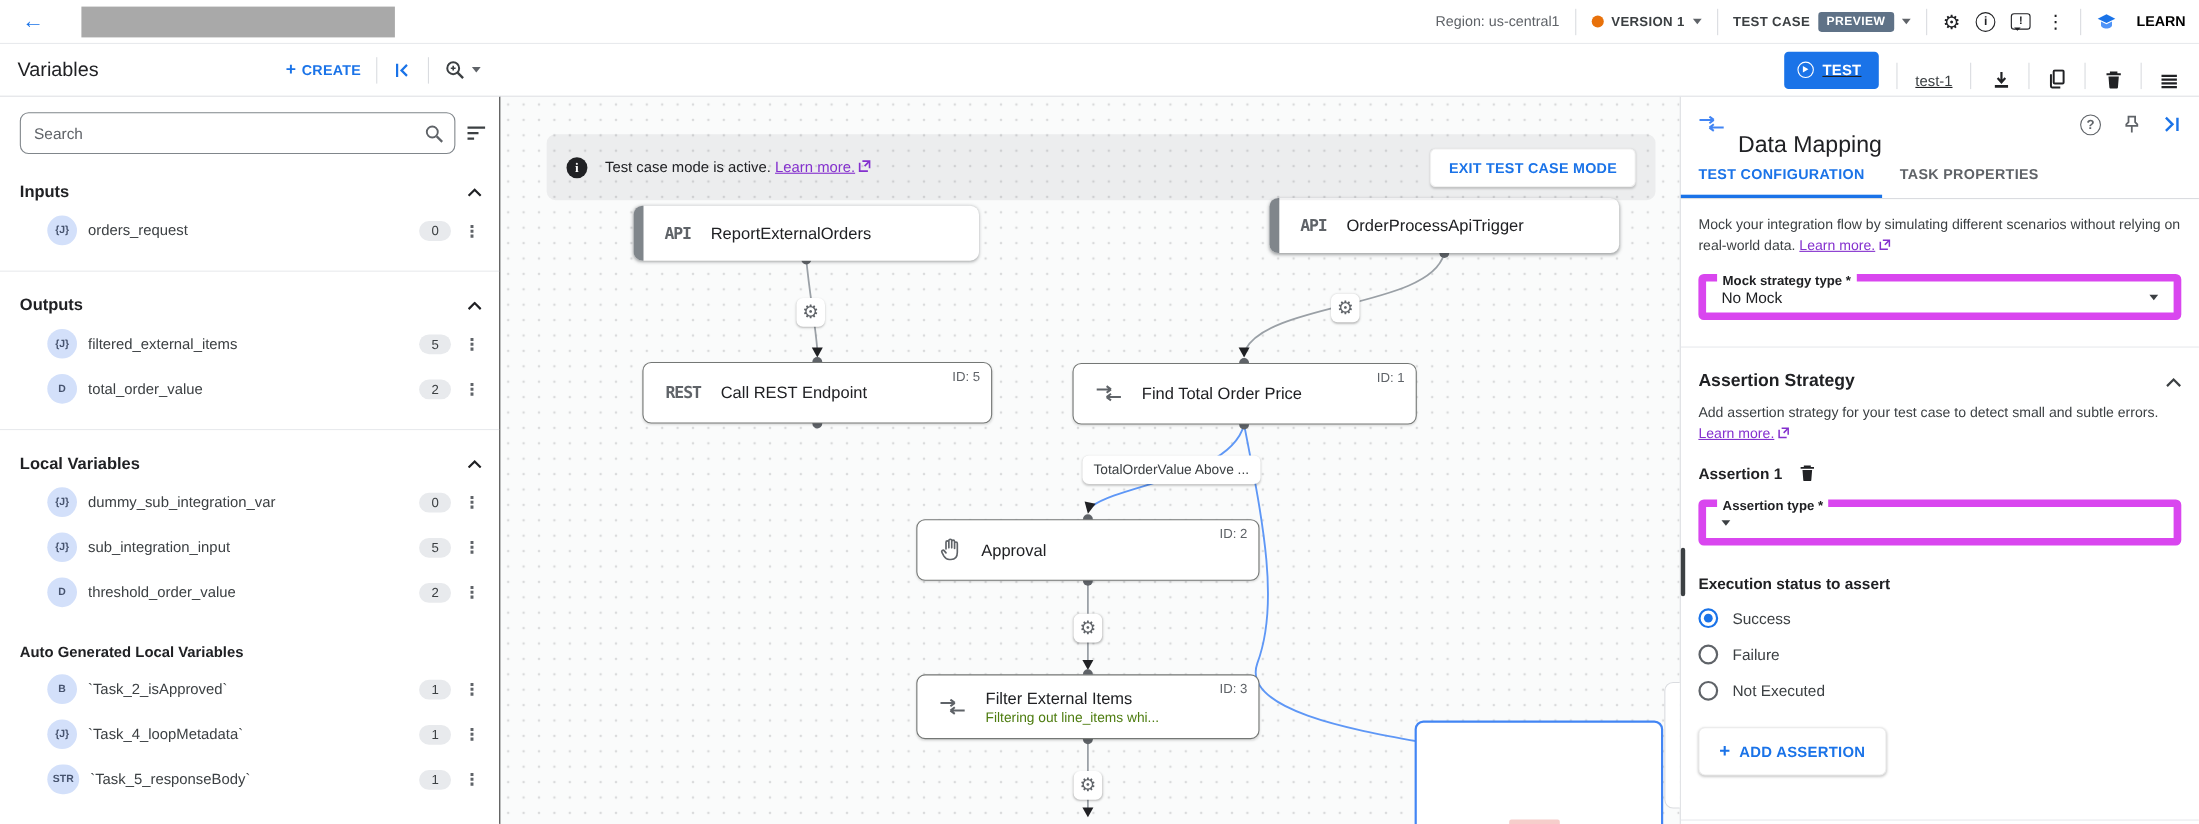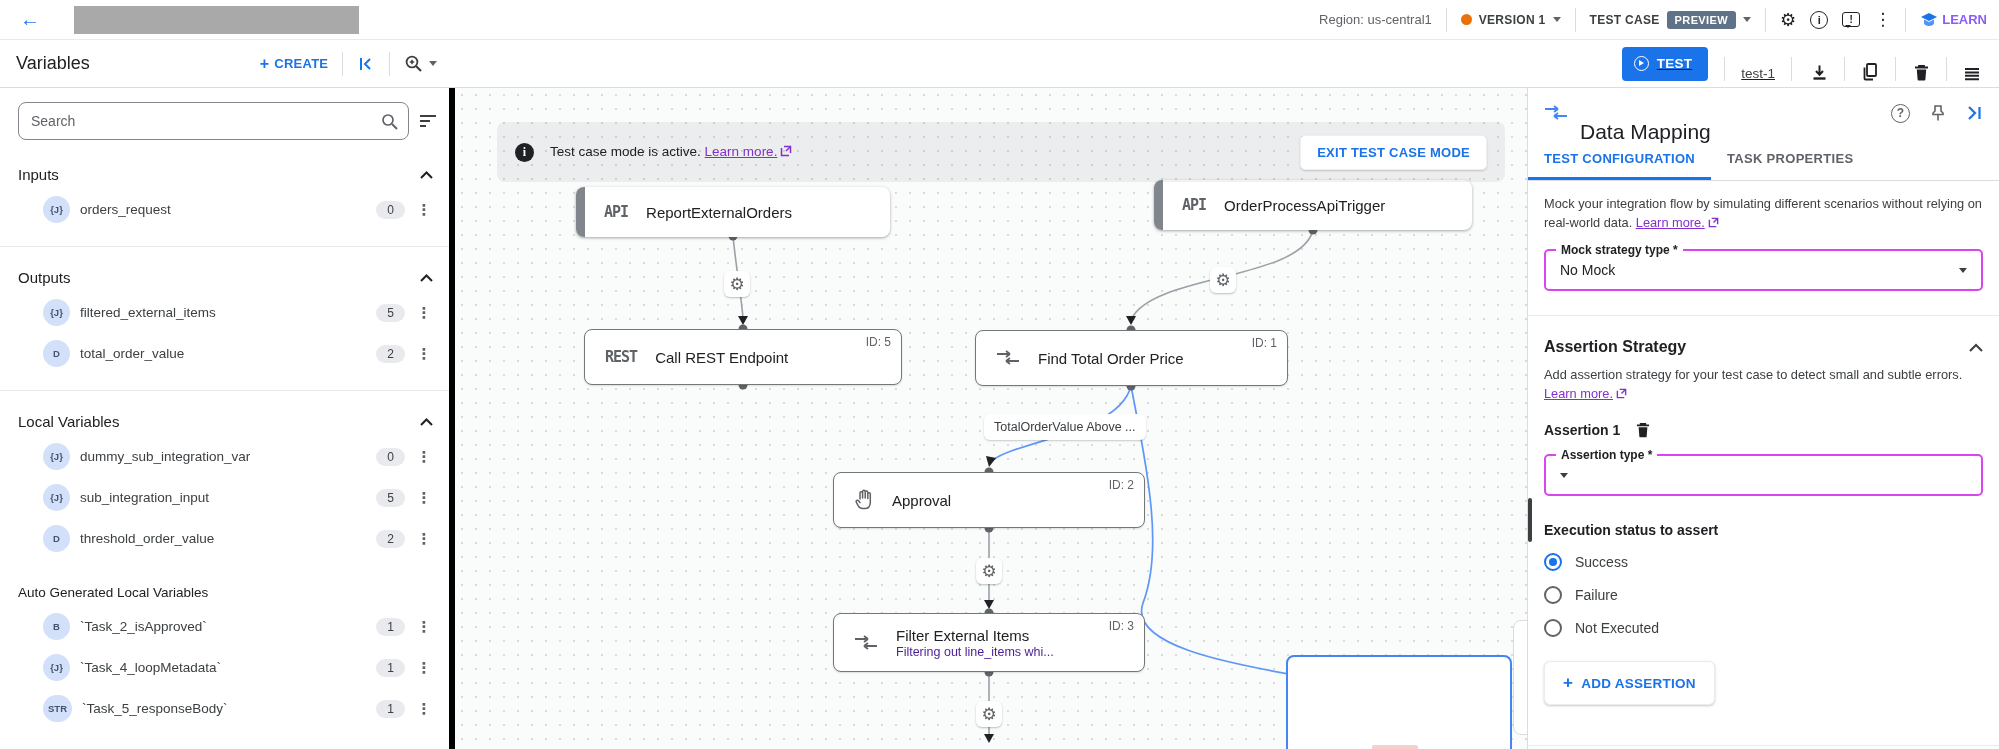--- a/index.html
+++ b/index.html
@@ -14,49 +14,49 @@
   .hdr-txt { font-size:13px; color:#5f6368; }
   .vsep { width:1px; height:24px; background:#dadce0; }
   .chipline { display:flex; align-items:center; gap:7px; font-size:12px; font-weight:bold; color:#3c4043; letter-spacing:.3px; }
   .dot-orange { width:11px; height:11px; border-radius:50%; background:#e8710a; }
   .caret { width:0; height:0; border-left:4.5px solid transparent; border-right:4.5px solid transparent; border-top:5px solid #5f6368; display:inline-block; }
   .preview-badge { background:#5f7287; color:#fff; font-size:11px; font-weight:bold; padding:3px 8px; border-radius:3px; letter-spacing:.4px; }
   .hicon { font-size:18px; color:#202124; line-height:1; cursor:pointer; }
   .icircle { width:18px; height:18px; border:1.8px solid #202124; border-radius:50%; font-size:11px; font-weight:bold; display:flex; align-items:center; justify-content:center; cursor:pointer; }
   .fb { width:18px; height:15px; border:1.8px solid #202124; border-radius:3px; position:relative; font-size:10px; font-weight:bold; display:flex; align-items:center; justify-content:center; cursor:pointer; }
   .fb:after { content:""; position:absolute; left:2px; bottom:-5px; border:3px solid transparent; border-top-color:#202124; }
-  .learn { display:flex; align-items:center; gap:4px; color:#8b5cf6; font-weight:bold; font-size:13px; cursor:pointer; }
+  .learn { display:flex; align-items:center; gap:18px; color:#000000; font-weight:bold; font-size:13px; cursor:pointer; }
 
   
   .tb { height:48px; display:flex; align-items:center; border-bottom:1px solid #dadce0; background:#fff; padding:0 16px; }
   .tb-title { font-size:18px; color:#202124; }
   .create { color:#1a73e8; font-size:13px; font-weight:bold; display:flex; gap:5px; align-items:center; margin-left:170px; letter-spacing:.25px; cursor:pointer; }
   .plus { font-size:16px; font-weight:bold; }
   .tb .vsep { margin:0 14px; }
   .tb-right { margin-left:auto; display:flex; align-items:flex-end;text-decoration:underline; }
   .test-btn { background:#1a73e8; color:#fff; border:none; border-radius:4px; height:34px; padding:0 16px 0 12px; font-size:13.5px; font-weight:bold; display:flex; align-items:center; gap:8px; letter-spacing:.25px; cursor:pointer; }
   .play { width:15px; height:15px; border:1.8px solid #fff; border-radius:50%; position:relative; }
   .play:after { content:""; position:absolute; left:4.5px; top:3px; border:3.5px solid transparent; border-left:5.5px solid #fff; }
   .tname { font-size:13.5px; color:#3c4043; }
   .ticon { cursor:pointer; display:flex; align-items:center; justify-content:center; width:22px; }
 
   
   .main { display:flex; height:661px; }
-  .sidebar { width:455px; border-right:6px solid #000000; overflow:hidden; background:#fff; }
+  .sidebar { width:455px; border-right:1px solid #000000; overflow:hidden; background:#fff; }
   .canvas { flex:1; position:relative; background:#fafbfb; overflow:hidden;
     background-image:radial-gradient(#d9dadb 1.3px, transparent 1.4px); background-size:14px 14px; }
   .panel { width:472px; background:#fff; position:relative; font-size:13px; }
 
   
   .search-row { display:flex; align-items:center; padding:14px 12px 4px 18px; gap:10px; }
   .search-box { flex:1; height:38px; border:1px solid #80868b; border-radius:8px; display:flex; align-items:center; padding:0 10px 0 12px; }
   .search-box input { border:none; outline:none; flex:1; font-size:14px; font-family:inherit; color:#202124; }
   .search-box input::placeholder { color:#5f6368; }
   .sec-h { display:flex; align-items:center; justify-content:space-between; padding:22px 16px 6px 18px; }
-  .sec-h span { font-size:15px; font-weight:normal; color:#202124; }
+  .sec-h span { font-size:15px; font-weight:bold; color:#202124; }
   .sec-h.small span { font-size:13.5px; }
   .vrow { display:flex; align-items:center; padding:7px 16px 7px 43px; gap:10px; }
   .tchip { min-width:27px; height:27px; border-radius:14px; background:#d3e0fa; color:#46536e; font-size:9.5px; font-weight:bold; display:flex; align-items:center; justify-content:center; padding:0 5px; }
   .vname { flex:1; font-size:13.5px; color:#3c4043; white-space:nowrap; overflow:hidden; }
   .count { background:#e8eaed; border-radius:10px; font-size:12px; color:#3c4043; padding:2px 11px; }
   .kebab { color:#5f6368; font-size:15px; font-weight:bold; width:18px; text-align:center; cursor:pointer; letter-spacing:0; }
   .sdiv { height:1px; background:#e8eaed; margin:16px 0 0 0; }
 
   
   .banner { position:absolute; left:42px; top:34px; width:1008px; height:60px; background:rgba(100,105,110,.09); border-radius:8px; display:flex; align-items:center; padding:0 18px; gap:16px; z-index:6; }
@@ -64,40 +64,40 @@
   .btext { font-size:13.5px; color:#202124; }
   .plink { color:#8430ce; text-decoration:underline; cursor:pointer; }
   .extlink { display:inline-block; vertical-align:-1px; margin-left:3px; }
   .exit-btn { margin-left:auto; background:#fff; border:1px solid #f0f0f0; box-shadow:0 1px 2px rgba(0,0,0,.18); border-radius:5px; color:#1a73e8; font-weight:bold; font-size:13px; letter-spacing:.25px; padding:9px 16px; cursor:pointer; }
 
   .node { position:absolute; background:#fff; border:1px solid #747775; border-radius:8px; display:flex; align-items:center; padding:0 14px 0 20px; gap:18px; z-index:4; box-shadow:0 1px 2px rgba(0,0,0,.12); }
   .node.trigger { border:none; box-shadow:0 1px 3px rgba(60,64,67,.45); padding-left:28px; }
   .node.trigger:before { content:""; position:absolute; left:0; top:0; bottom:0; width:9px; background:#80868b; border-radius:8px 0 0 8px; }
   .nbadge { font-family:"DejaVu Sans Mono","Liberation Mono",monospace; font-weight:bold; font-size:15px; color:#5f6368; letter-spacing:-1px; }
   .ntitle { font-size:15px; font-weight:500; color:#202124; white-space:nowrap; }
-  .nsub { font-size:12.5px; color:#4c1d95; font-weight:normal; margin-top:1px; }
+  .nsub { font-size:12.5px; color:#4d7c0f; font-weight:normal; margin-top:1px; }
   .nid { position:absolute; top:5px; right:10px; font-size:12px; color:#5f6368; }
   .gear { position:absolute; width:26px; height:26px; background:#fff; border-radius:6px; box-shadow:0 1px 2px rgba(0,0,0,.25); display:flex; align-items:center; justify-content:center; color:#5f6368; font-size:17px; z-index:3; }
   .elabel { position:absolute; left:529px; top:326px; background:#fff; border-radius:6px; box-shadow:0 1px 2px rgba(0,0,0,.2); font-size:12.5px; color:#3c4043; padding:6px 10px; z-index:4; white-space:nowrap; }
   .selbox { position:absolute; left:831px; top:567px; width:226px; height:108px; background:#fff; border:2px solid #4285f4; border-radius:8px; z-index:4; }
   .selbox .pink { position:absolute; left:84px; top:88px; width:46px; height:16px; background:#f6cecb; border-radius:2px; }
   .clipcard { position:absolute; left:1058px; top:532px; width:40px; height:115px; background:#fff; border:1px solid #dadce0; border-radius:8px; z-index:2; }
   svg.wires { position:absolute; left:0; top:0; z-index:2; }
 
   
   .p-hdr { height:50px; display:flex; align-items:center; padding:0 16px; gap:12px; }
   .p-title { font-size:21px; color:#202124; flex:1;margin-top:37px; }
   .p-hicons { display:flex; align-items:center; gap:20px; }
   .qmark { width:19px; height:19px; border:1.7px solid #5f6368; border-radius:50%; color:#5f6368; font-size:12px; font-weight:bold; display:flex; align-items:center; justify-content:center; cursor:pointer; }
   .tabs { display:flex; border-bottom:1px solid #dadce0; }
   .tab { font-size:13px; font-weight:bold; letter-spacing:.3px; padding:13px 16px 11px 16px; color:#5f6368; cursor:pointer; border-bottom:3px solid transparent; }
   .tab.active { color:#1a73e8; border-bottom-color:#1a73e8; }
   .p-body { padding:14px 16px 0 16px; }
   .p-desc { font-size:12.8px; color:#3c4043; line-height:1.45; }
-  .m-select { position:relative; border:2px solid #d946ef; border-radius:5px; height:42px; margin-top:16px; display:flex; align-items:center; padding:0 14px; cursor:pointer; }
+  .m-select { position:relative; border:7px solid #d946ef; border-radius:5px; height:42px; margin-top:16px; display:flex; align-items:center; padding:0 14px; cursor:pointer; }
   .m-select .flabel { position:absolute; top:-8px; left:10px; background:#fff; padding:0 5px; font-size:12px; font-weight:bold; color:#202124; }
   .m-select .val { font-size:14px; color:#202124; flex:1; }
   .pdiv { height:1px; background:#e8eaed; margin:24px -16px 0 -16px; }
   .as-h { display:flex; align-items:center; justify-content:space-between; margin-top:22px; }
   .as-h span { font-size:16px; font-weight:bold; }
   .assert1 { display:flex; align-items:center; gap:16px; margin-top:18px; font-size:14px; font-weight:bold; }
   .exec-label { font-size:14px; font-weight:bold; margin-top:26px; }
   .radio-row { display:flex; align-items:center; gap:13px; margin-top:15px; font-size:14px; color:#3c4043; cursor:pointer; }
   .radio { width:18px; height:18px; border:2px solid #5f6368; border-radius:50%; position:relative; }
   .radio.checked { border-color:#1a73e8; }

